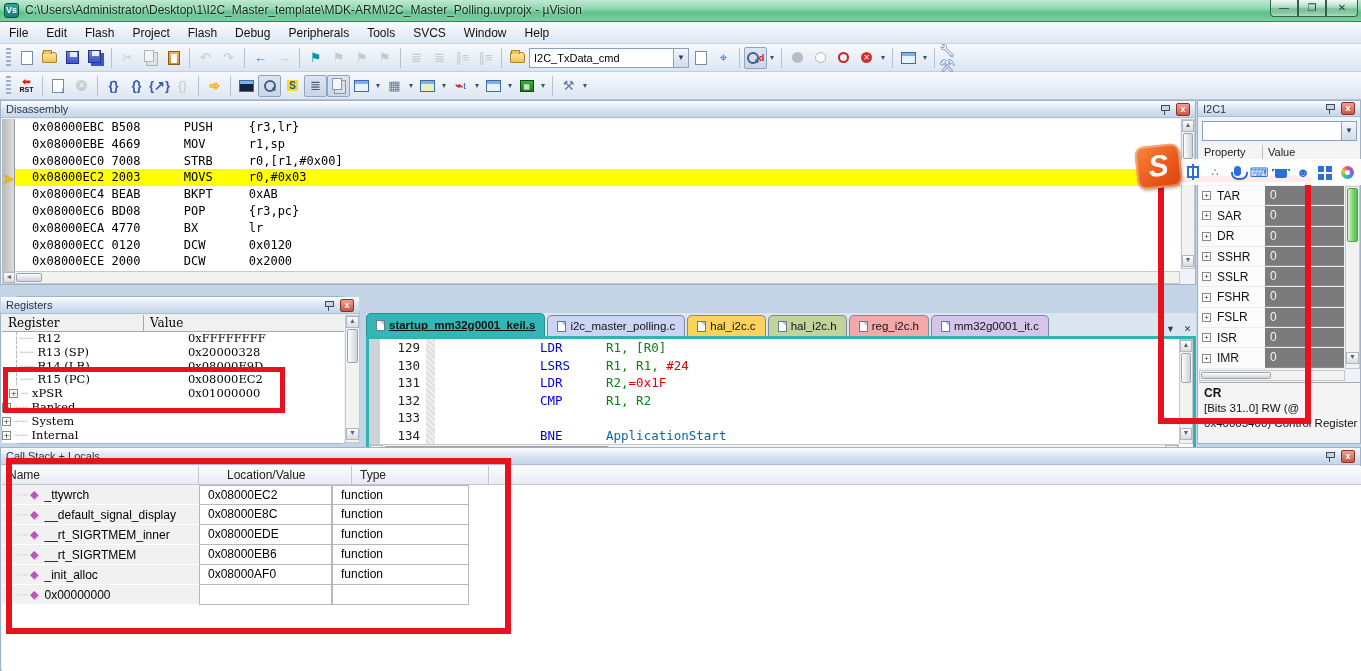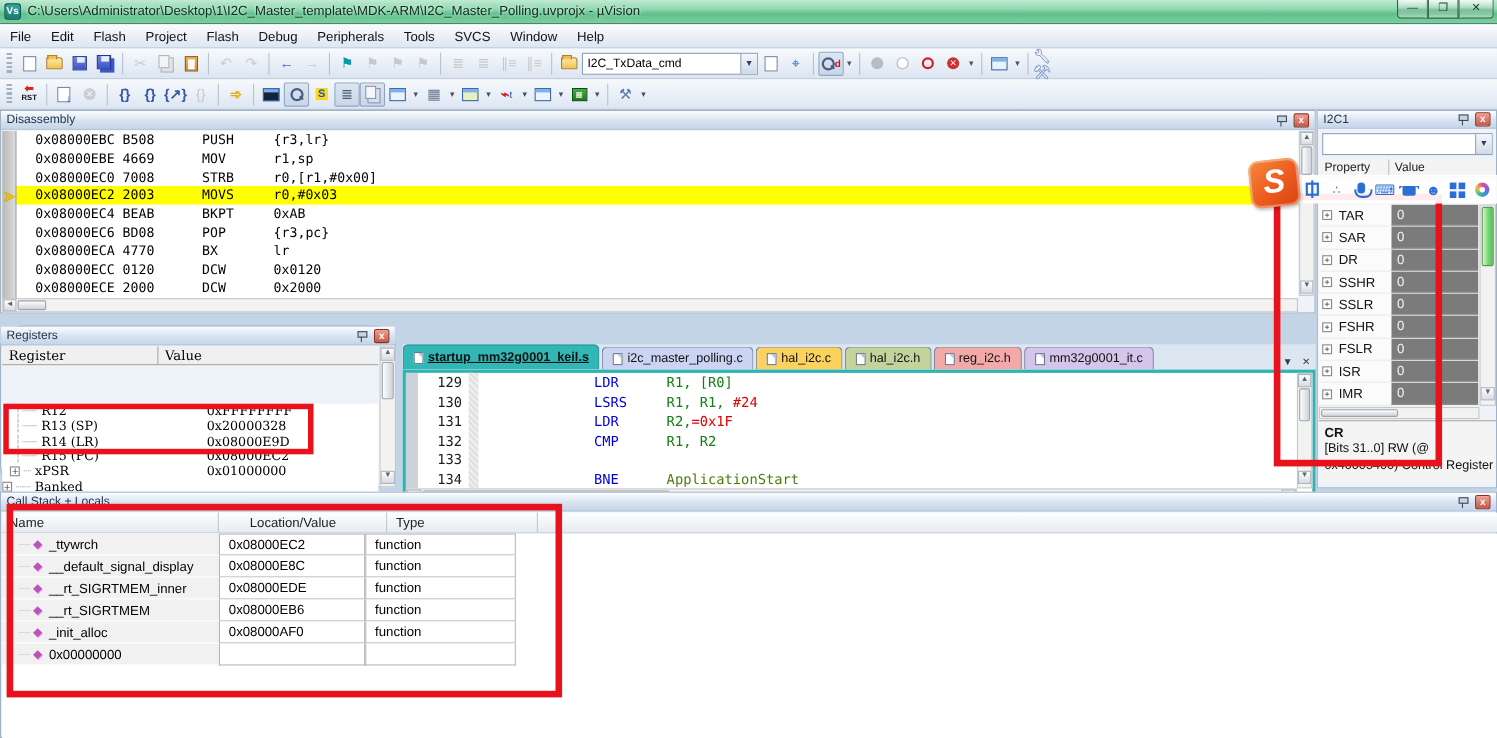--- a/index.html
+++ b/index.html
@@ -89,21 +89,21 @@
   .dline.cur { background:#ffff00; }
   #cur-arrow { left:1px; top:70px; width:13px; height:17px; color:#f0c000; font-weight:bold; font-size:12px; text-align:center; line-height:16px; text-shadow:0 0 1px #806000; }
   #dasm-vs { left:1180px; top:18px; width:14px; height:150px; }
   #dasm-hs { left:1px; top:170px; width:1178px; height:13px; }
 
   
   #regs { left:0; top:296px; width:360px; height:148px;border-radius:21px; }
   #regs-hdr { left:1px; top:18px; width:342px; height:17px; background:#f0f0f0; border-bottom:1px solid #a8a8a8; font-size:12px; display:flex; }
   #regs-hdr .c1 { width:142px; padding:1px 6px; border-right:1px solid #a8a8a8; }
   #regs-hdr .c2 { flex:1; padding:1px 6px; }
-  #regs-body { left:1px; top:35px; width:342px; height:111px; background:#fff; overflow:hidden; font-size:11.5px;margin-top:35px; }
+  #regs-body { left:1px; top:35px; width:342px; height:111px; background:#fff; overflow:hidden; font-size:11.5px; }
   .rrow { height:13.8px; line-height:13.8px; white-space:pre; color:#000; position:relative; }
   .rrow .val { position:absolute; left:186px; }
   .plusbox { display:inline-block; width:9px; height:9px; border:1px solid #888; background:#fff; color:#333;
     font-size:8px; line-height:7px; text-align:center; vertical-align:1px; margin-right:3px; }
   .dots { color:#b0b0b0; }
   #regs-vs { left:344px; top:18px; width:15px; height:128px; }
 
   
   #editor { left:366px; top:296px; width:830px; height:148px; background:#dce6f0;margin-top:17px; }
   #tabbar { left:0; top:0; width:830px; height:23px; display:flex; align-items:flex-end; }
@@ -112,21 +112,21 @@
   .tab.active { height:23px; font-weight:bold; text-decoration:underline; border-color:#2d8c8c; }
   .pgico { width:9px; height:11px; background:#fff; border:1px solid #6a7890; position:relative; }
   .pgico:before { content:""; position:absolute; right:0; top:0; border:2px solid #b8c4d4; border-left-color:transparent; border-bottom-color:transparent; }
   .tabbtn { width:15px; height:14px; margin:3px 1px 0 1px; font-size:9px; color:#303c50; text-align:center; line-height:14px; }
   #edit-frame { left:0; top:23px; width:830px; height:125px; border:3px solid #2fb4b2; background:#fff; }
   #gutter-strip { left:0; top:0; width:11px; height:105px; background:#ccd3da; }
   #gutter-nums { left:14px; top:0; width:46px; height:113px; background:#fff; border-right:1px solid #d8d8d8; }
   #fold-strip { left:57px; top:0; width:9px; height:105px; background:repeating-linear-gradient(45deg,#eee 0 2px,#e0e0e0 2px 4px); }
   .eline { height:17.5px; line-height:17.5px; font-size:12.5px; white-space:pre; }
   .enum { text-align:right; padding-right:8px; color:#202020; }
-  .ecode { padding-left:105px; } .g { color:#108010; } .r { color:#e00000; } .k { color:#4d7c0f; }
+  .ecode { padding-left:105px; } .g { color:#108010; } .r { color:#e00000; } .k { color:#0369a1; }
   .mnem { display:inline-block; width:66px; color:#0000e0; }
   #edit-hs { left:0; top:105px; width:810px; height:14px; }
   #edit-vs { left:810px; top:0; width:14px; height:105px; }
 
   
   #periph { left:1197px; top:100px; width:164px; height:344px; }
   #periph-combo { left:4px; top:20px; width:155px; }
   #periph-hdr { left:1px; top:44px; width:161px; height:16px; background:#f4f4f4; border-bottom:1px solid #b8b8b8;
     font-size:11px; color:#222; display:flex; }
   #periph-hdr .c1 { width:64px; padding:1px 5px; border-right:1px solid #c0c0c0; }

